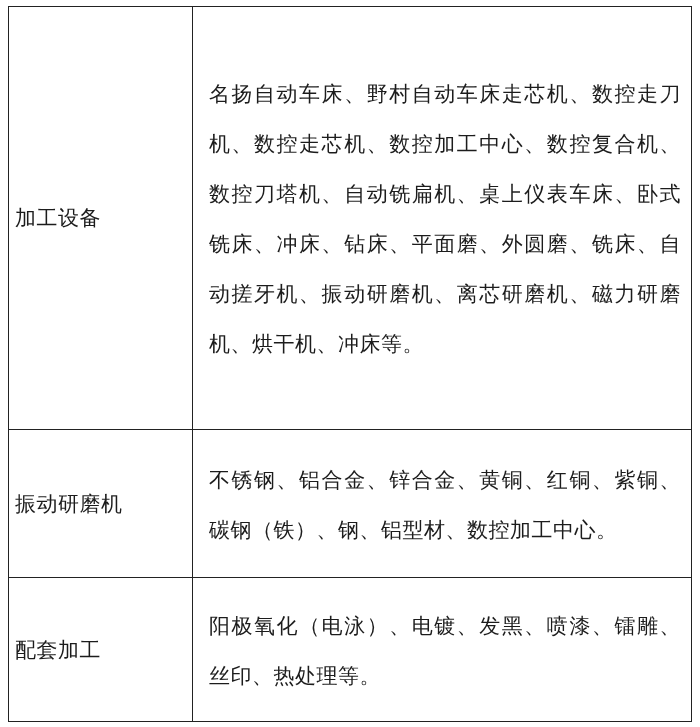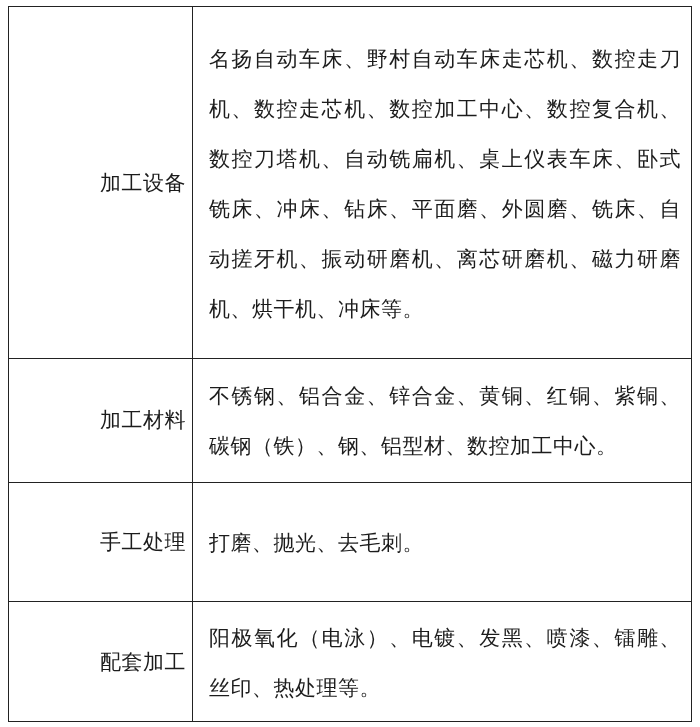--- a/index.html
+++ b/index.html
@@ -29,21 +29,21 @@
   }
   table.spec-table td {
     border: 1.5px solid #222222;
     vertical-align: middle;
     font-size: 21px;
     line-height: 50px;
     letter-spacing: 0.5px;
   }
   td.label-cell {
     width: 171px;
-    text-align: right;
+    text-align: left;
     padding: 0 6px;
   }
   td.content-cell {
     padding: 2px 10px 0 16px;
     text-align: justify;
     text-justify: inter-ideograph;
   }
   tr.row-1 { height: 302px; }
   tr.row-2 { height: 102px; }
   tr.row-3 { height: 106px; }
@@ -54,26 +54,22 @@
 <body>
 
 <div class="page">
   <table class="spec-table">
     <tbody>
       <tr class="row-1">
         <td class="label-cell">加工设备</td>
         <td class="content-cell">名扬自动车床、野村自动车床走芯机、数控走刀机、数控走芯机、数控加工中心、数控复合机、数控刀塔机、自动铣扁机、桌上仪表车床、卧式铣床、冲床、钻床、平面磨、外圆磨、铣床、自动搓牙机、振动研磨机、离芯研磨机、磁力研磨机、烘干机、冲床等。</td>
       </tr>
       <tr class="row-3">
-        <td class="label-cell">加工材料</td>
+        <td class="label-cell">振动研磨机</td>
         <td class="content-cell">不锈钢、铝合金、锌合金、黄铜、红铜、紫铜、碳钢（铁）、钢、铝型材、数控加工中心。</td>
-      </tr>
-      <tr class="row-4">
-        <td class="label-cell">手工处理</td>
-        <td class="content-cell">打磨、抛光、去毛刺。</td>
       </tr>
       <tr class="row-5">
         <td class="label-cell">配套加工</td>
         <td class="content-cell">阳极氧化（电泳）、电镀、发黑、喷漆、镭雕、丝印、热处理等。</td>
       </tr>
     </tbody>
   </table>
 </div>
 
 </body></html>

